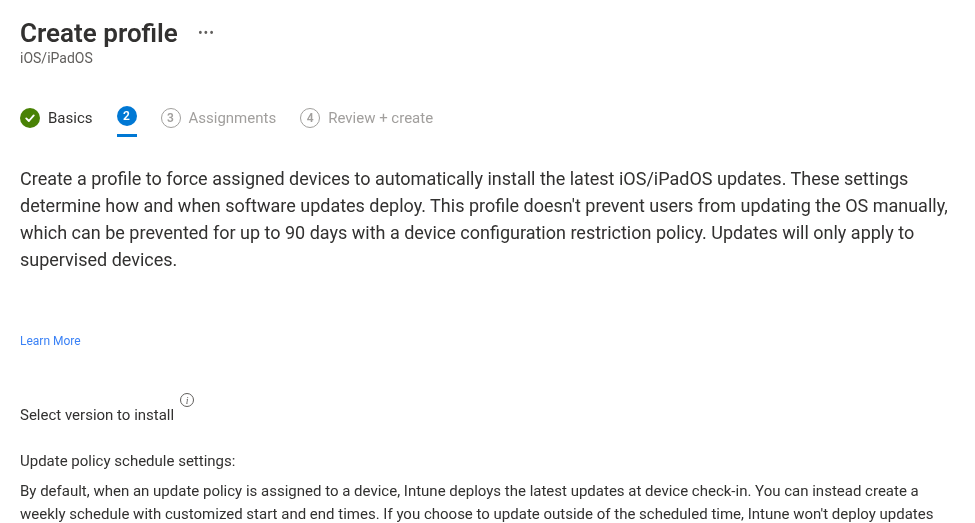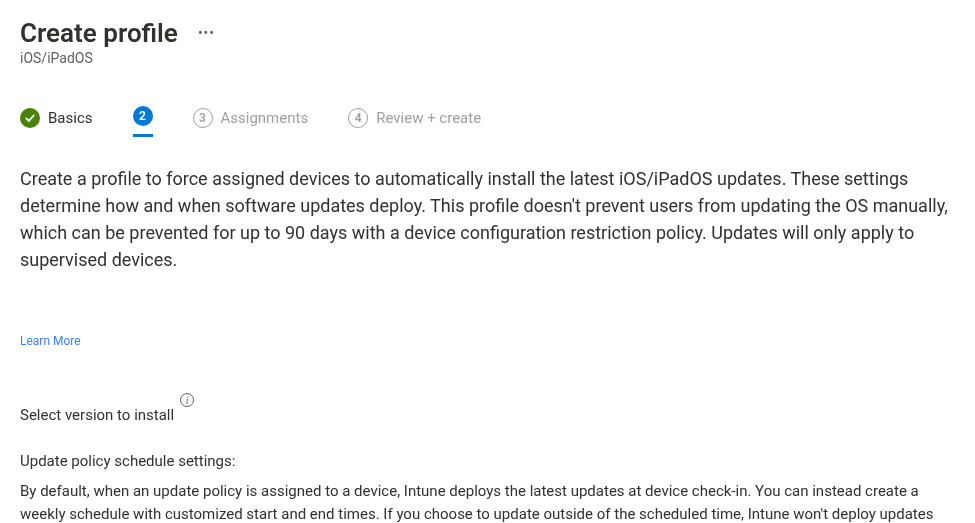--- a/index.html
+++ b/index.html
@@ -34,21 +34,21 @@
     }
     .page-subtitle {
       font-size: 14px;
       color: #605e5c;
       margin-top: 2px;
       margin-bottom: 40px;
     }
     .steps {
       display: flex;
       align-items: center;
-      gap: 40px;
+      gap: 24px;
       margin-bottom: 28px;
     }
     .step {
       display: flex;
       align-items: center;
       gap: 8px;
       padding-bottom: 8px;
       cursor: pointer;
     }
     .step.active {

